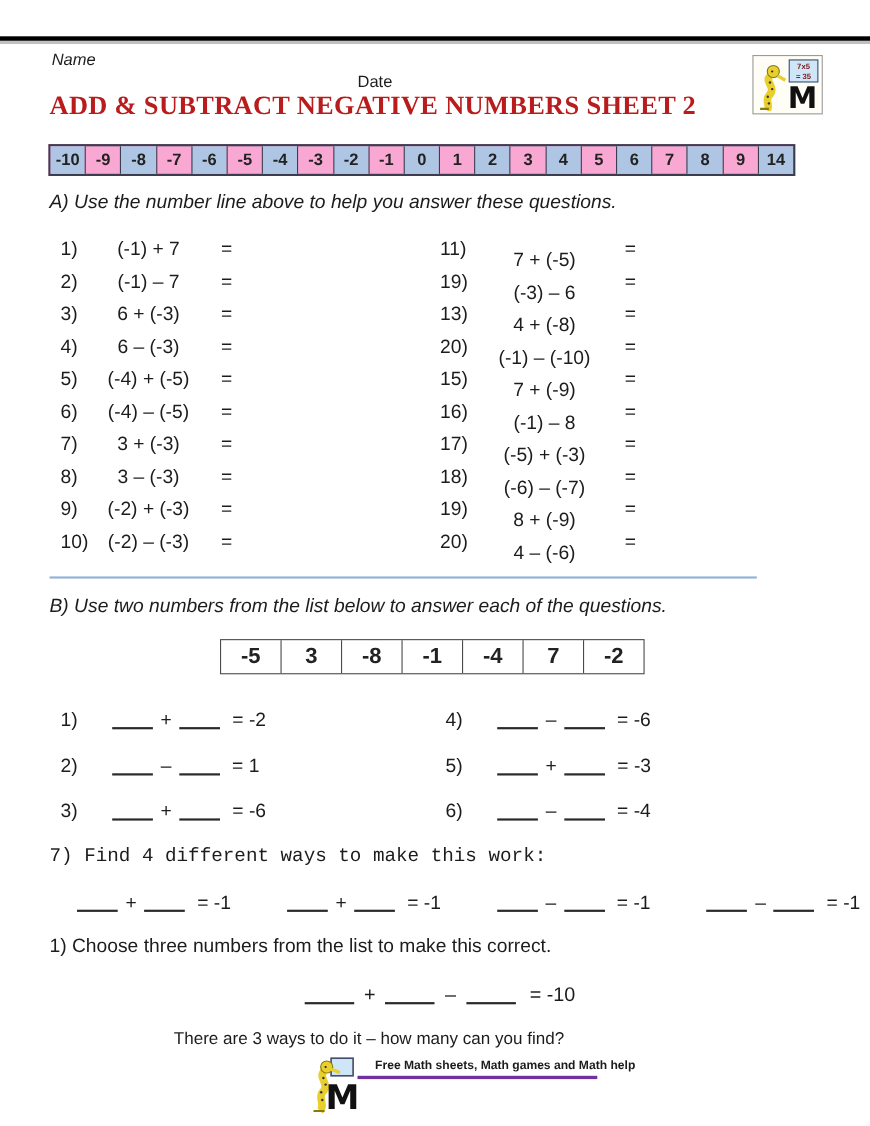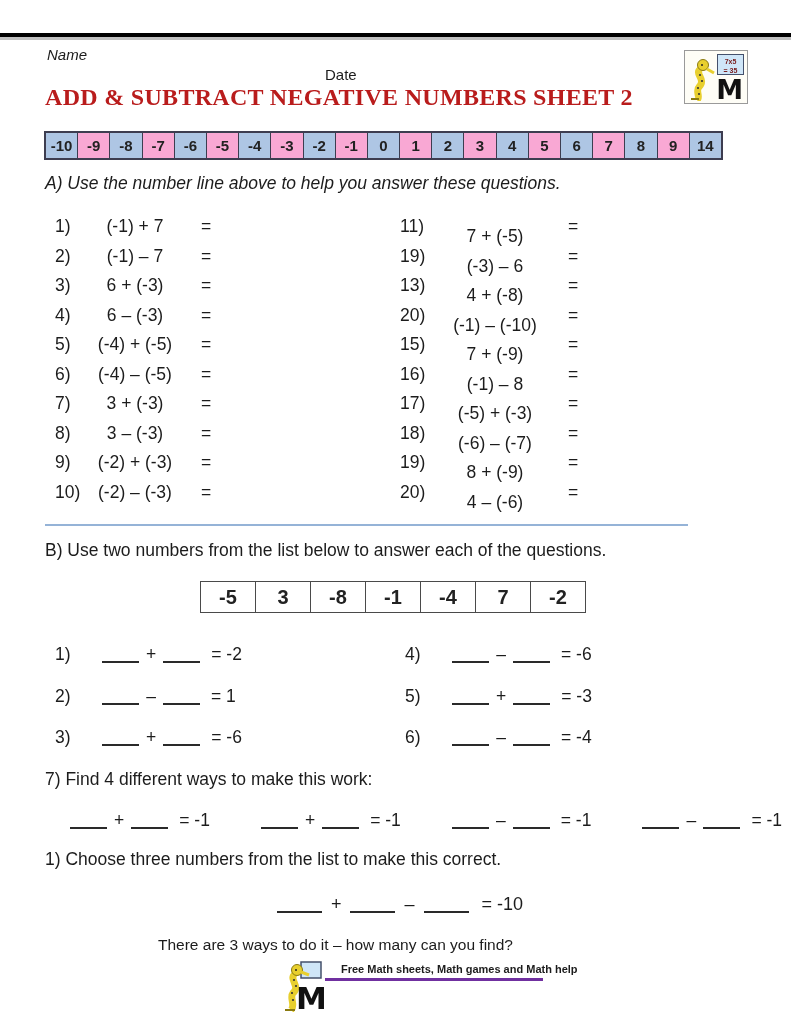--- a/index.html
+++ b/index.html
@@ -39,35 +39,35 @@
   .qnum{width:40px;padding-left:10px;box-sizing:border-box;}
   .qcol.right .qnum{width:45px;}
   .qexpr{text-align:center;white-space:nowrap;}
   .qcol.left .qexpr{width:100px;}
   .qcol.right .qexpr{width:120px;margin-top:20px;}
   .qeq{margin-left:16px;}
   .qcol.right .qeq{margin-left:13px;}
   
   .divider{position:absolute;left:45px;top:524px;width:643px;height:0;border-top:2px solid #95b3d7;}
   
-  .secB-head{position:absolute;left:45px;top:540px;font-size:17.5px;}
+  .secB-head{position:absolute;left:45px;top:540px;font-style:italic;font-size:17.5px;}
   .blist{position:absolute;left:200px;top:581px;display:flex;border:1px solid #4a4a4a;background:#fff;}
   .blist .bcell{flex:0 0 54px;height:30px;display:flex;align-items:center;justify-content:center;
                 font-size:20px;font-weight:bold;color:#222;}
   .blist .bcell + .bcell{border-left:1px solid #4a4a4a;}
   .bqcol{position:absolute;top:634px;}
   .bqcol.left{left:55px;}
   .bqcol.right{left:405px;}
   .bqrow{display:flex;align-items:center;height:41.5px;font-size:17.5px;}
   .bqnum{width:40px;}
   .blank{display:inline-block;width:37px;height:15px;border-bottom:2px solid #2a2a2a;margin:0 7px;}
   .bop{display:inline-block;min-width:10px;text-align:center;}
   .brhs{margin-left:4px;white-space:nowrap;}
   
-  .q7-head{position:absolute;left:45px;top:769px;font-size:17.5px;}
+  .q7-head{position:absolute;left:45px;top:769px;font-size:17.5px;font-family:Liberation Mono, monospace;}
   .q7-row{position:absolute;left:63px;top:805px;display:flex;align-items:center;height:30px;font-size:17.5px;}
   .q7-group{display:flex;align-items:center;margin-right:44px;}
   
   .q8-head{position:absolute;left:45px;top:849px;font-size:17.5px;}
   .q8-row{position:absolute;left:0;top:890px;width:791px;display:flex;justify-content:center;
           align-items:center;height:28px;font-size:18px;}
   .q8-row .blank{width:45px;margin:0 9px;}
   .hint{position:absolute;left:0;top:936px;width:671px;text-align:center;font-size:15.5px;}
   
   .footer{position:absolute;left:283px;top:958px;width:280px;height:60px;}

